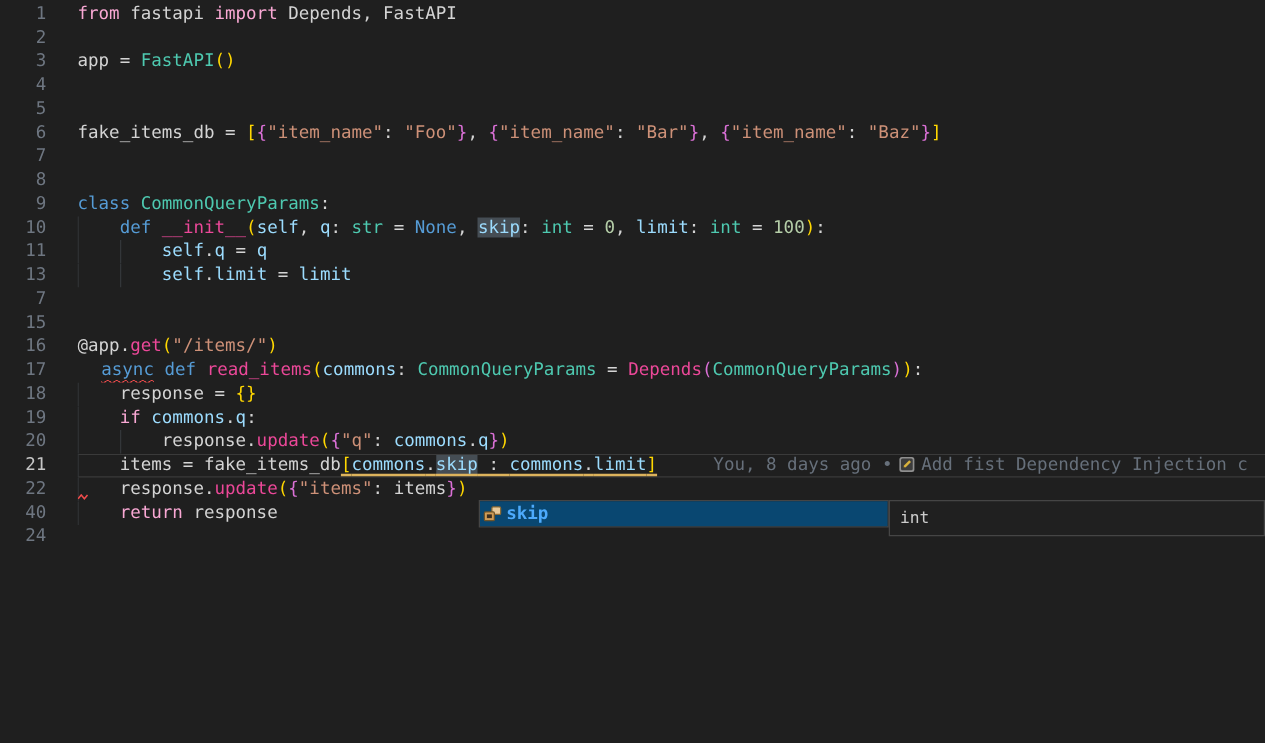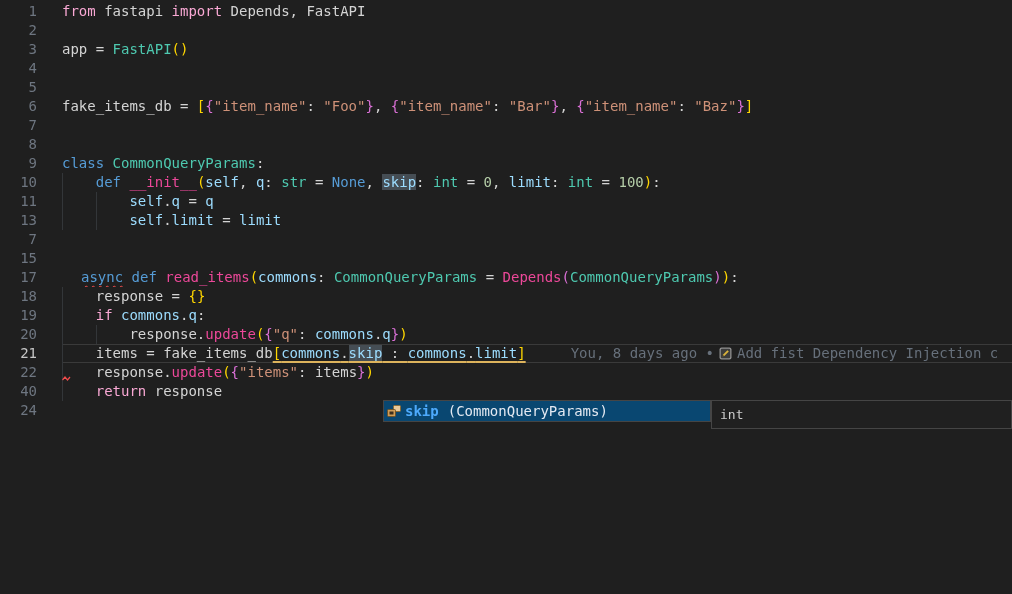--- a/index.html
+++ b/index.html
@@ -71,20 +71,21 @@
       <div class="row"><div class="ln">5</div><div class="code"></div></div>
       <div class="row"><div class="ln">6</div><div class="code"><span class="tk-pln">fake_items_db = </span><span class="tk-b1">[</span><span class="tk-b2">{</span><span class="tk-str">"item_name"</span><span class="tk-pln">: </span><span class="tk-str">"Foo"</span><span class="tk-b2">}</span><span class="tk-pln">, </span><span class="tk-b2">{</span><span class="tk-str">"item_name"</span><span class="tk-pln">: </span><span class="tk-str">"Bar"</span><span class="tk-b2">}</span><span class="tk-pln">, </span><span class="tk-b2">{</span><span class="tk-str">"item_name"</span><span class="tk-pln">: </span><span class="tk-str">"Baz"</span><span class="tk-b2">}</span><span class="tk-b1">]</span></div></div>
       <div class="row"><div class="ln">7</div><div class="code"></div></div>
       <div class="row"><div class="ln">8</div><div class="code"></div></div>
       <div class="row"><div class="ln">9</div><div class="code"><span class="tk-kwd">class</span><span class="tk-pln"> </span><span class="tk-type">CommonQueryParams</span><span class="tk-pln">:</span></div></div>
       <div class="row"><div class="ln">10</div><div class="code"><span class="guide" style="left: 0px;"></span><span class="tk-pln">    </span><span class="tk-kwd">def</span><span class="tk-pln"> </span><span class="tk-func">__init__</span><span class="tk-b1">(</span><span class="tk-var">self</span><span class="tk-pln">, </span><span class="tk-var">q</span><span class="tk-pln">: </span><span class="tk-type">str</span><span class="tk-pln"> = </span><span class="tk-kwd">None</span><span class="tk-pln">, </span><span class="tk-var hl">skip</span><span class="tk-pln">: </span><span class="tk-type">int</span><span class="tk-pln"> = </span><span class="tk-num">0</span><span class="tk-pln">, </span><span class="tk-var">limit</span><span class="tk-pln">: </span><span class="tk-type">int</span><span class="tk-pln"> = </span><span class="tk-num">100</span><span class="tk-b1">)</span><span class="tk-pln">:</span></div></div>
       <div class="row"><div class="ln">11</div><div class="code"><span class="guide" style="left: 0px;"></span><span class="guide" style="left: 33.75px;"></span><span class="tk-pln">        </span><span class="tk-var">self</span><span class="tk-pln">.</span><span class="tk-var">q</span><span class="tk-pln"> = </span><span class="tk-var">q</span></div></div>
       <div class="row"><div class="ln">13</div><div class="code"><span class="guide" style="left: 0px;"></span><span class="guide" style="left: 33.75px;"></span><span class="tk-pln">        </span><span class="tk-var">self</span><span class="tk-pln">.</span><span class="tk-var">limit</span><span class="tk-pln"> = </span><span class="tk-var">limit</span></div></div>
       <div class="row"><div class="ln">7</div><div class="code"></div></div>
       <div class="row"><div class="ln">15</div><div class="code"></div></div>
+      <div class="row"><div class="ln">16</div><div class="code"><span class="tk-pln">@app</span><span class="tk-pln">.</span><span class="tk-func">get</span><span class="tk-b1">(</span><span class="tk-str">"/items/"</span><span class="tk-b1">)</span></div></div>
       <div class="row"><div class="ln">17</div><div class="code"><span class="tk-kwd err">async</span><span class="tk-pln"> </span><span class="tk-kwd">def</span><span class="tk-pln"> </span><span class="tk-func">read_items</span><span class="tk-b1">(</span><span class="tk-var">commons</span><span class="tk-pln">: </span><span class="tk-type">CommonQueryParams</span><span class="tk-pln"> = </span><span class="tk-func">Depends</span><span class="tk-b2">(</span><span class="tk-type">CommonQueryParams</span><span class="tk-b2">)</span><span class="tk-b1">)</span><span class="tk-pln">:</span></div></div>
       <div class="row"><div class="ln">18</div><div class="code"><span class="guide" style="left: 0px;"></span><span class="tk-pln">    response = </span><span class="tk-b1">{</span><span class="tk-b1">}</span></div></div>
       <div class="row"><div class="ln">19</div><div class="code"><span class="guide" style="left: 0px;"></span><span class="tk-pln">    </span><span class="tk-kwc">if</span><span class="tk-pln"> </span><span class="tk-var">commons</span><span class="tk-pln">.</span><span class="tk-var">q</span><span class="tk-pln">:</span></div></div>
       <div class="row"><div class="ln">20</div><div class="code"><span class="guide" style="left: 0px;"></span><span class="guide" style="left: 33.75px;"></span><span class="tk-pln">        response</span><span class="tk-pln">.</span><span class="tk-func">update</span><span class="tk-b1">(</span><span class="tk-b2">{</span><span class="tk-str">"q"</span><span class="tk-pln">: </span><span class="tk-var">commons</span><span class="tk-pln">.</span><span class="tk-var">q</span><span class="tk-b2">}</span><span class="tk-b1">)</span></div></div>
       <div class="row active"><div class="ln">21</div><div class="code"><span class="guide" style="left: 0px;"></span><span class="tk-pln">    items = fake_items_db</span><span class="tk-b1 warn">[</span><span class="tk-var warn">commons</span><span class="tk-pln warn">.</span><span class="tk-var warn hl">skip</span><span class="tk-pln warn"> : </span><span class="tk-var warn">commons</span><span class="tk-pln warn">.</span><span class="tk-var warn">limit</span><span class="tk-b1 warn">]</span><span class="blame"><span>You, 8 days ago •</span><svg width="13" height="13" viewBox="0 0 13 13">
               <rect x="0.5" y="0.5" width="12" height="12" rx="2" fill="#8f8f8f"></rect>
               <rect x="1.8" y="1.8" width="9.4" height="9.4" rx="1.2" fill="#3c3c3c"></rect>
               <path d="M3.6 9.4 L4.2 7.4 L8.4 3.2 L9.8 4.6 L5.6 8.8 Z" fill="#d9b23c"></path>
               <path d="M3.6 9.4 L4.9 9.05 L3.95 8.1 Z" fill="#222"></path>
             </svg><span>Add fist Dependency Injection c</span></span></div></div>
@@ -98,19 +99,18 @@
   <div class="suggest">
     <div class="suggest-row">
       <span class="s-icon">
         <svg width="16" height="16" viewBox="0 0 16 16">
           <rect x="7.5" y="2.5" width="7" height="6" rx="1" fill="#e7c99a" stroke="#8a6a35"></rect>
           <rect x="1.5" y="6.5" width="8" height="7" rx="1" fill="#cf9c57" stroke="#6e5429"></rect>
           <rect x="3.5" y="8.5" width="4" height="3" fill="#3b2e1e"></rect>
         </svg>
       </span>
       <span class="s-label">skip</span>
-      <span class="s-detail">(CommonQueryParams)</span>
     </div>
   </div>
   <div class="suggest-info">
     <span>int</span>
   </div>
 </div>
 
 </body></html>

